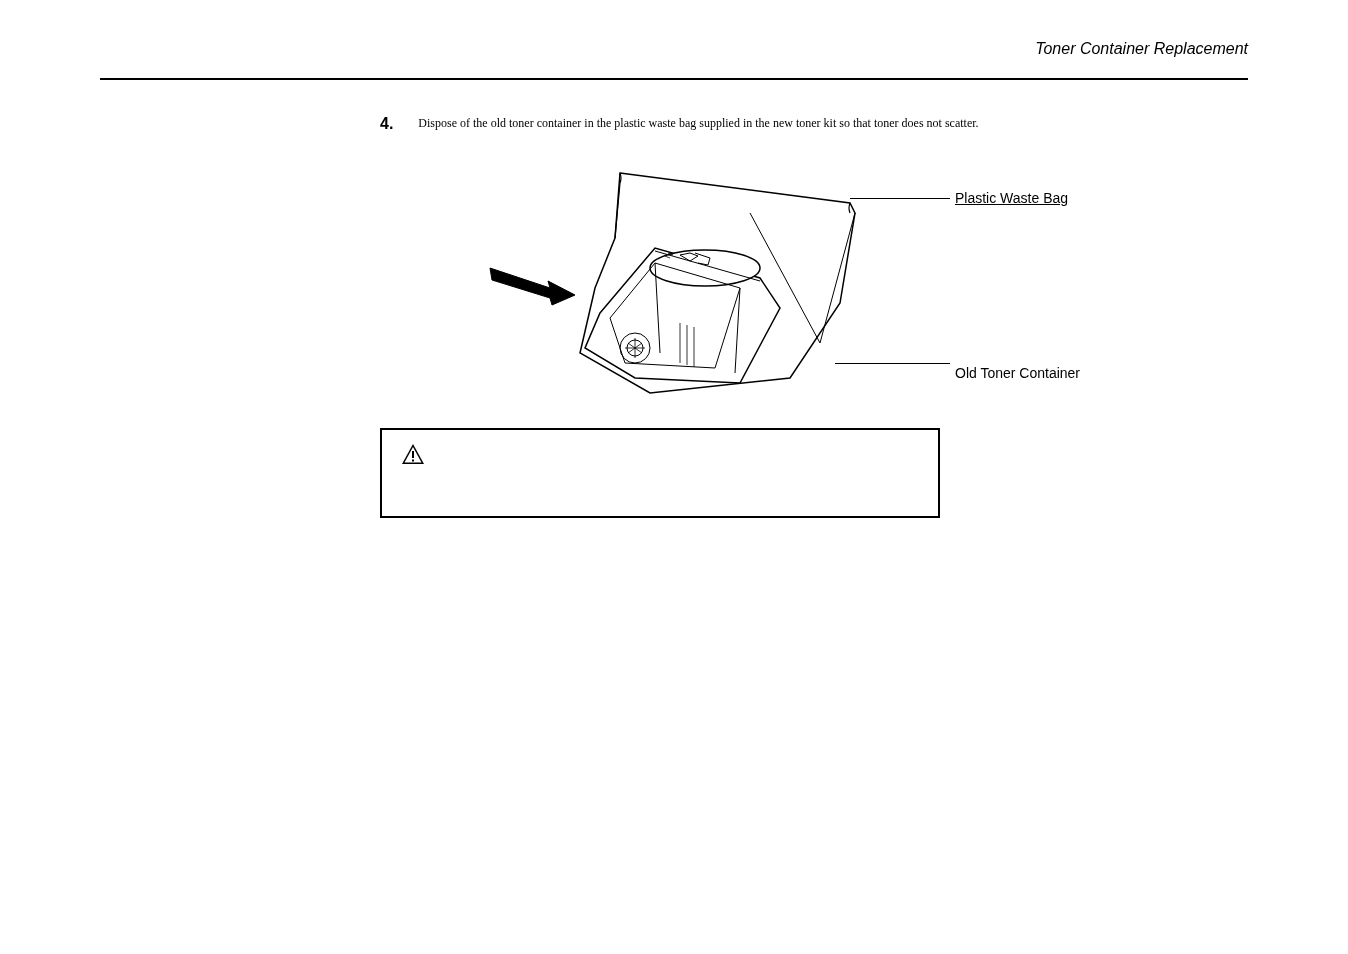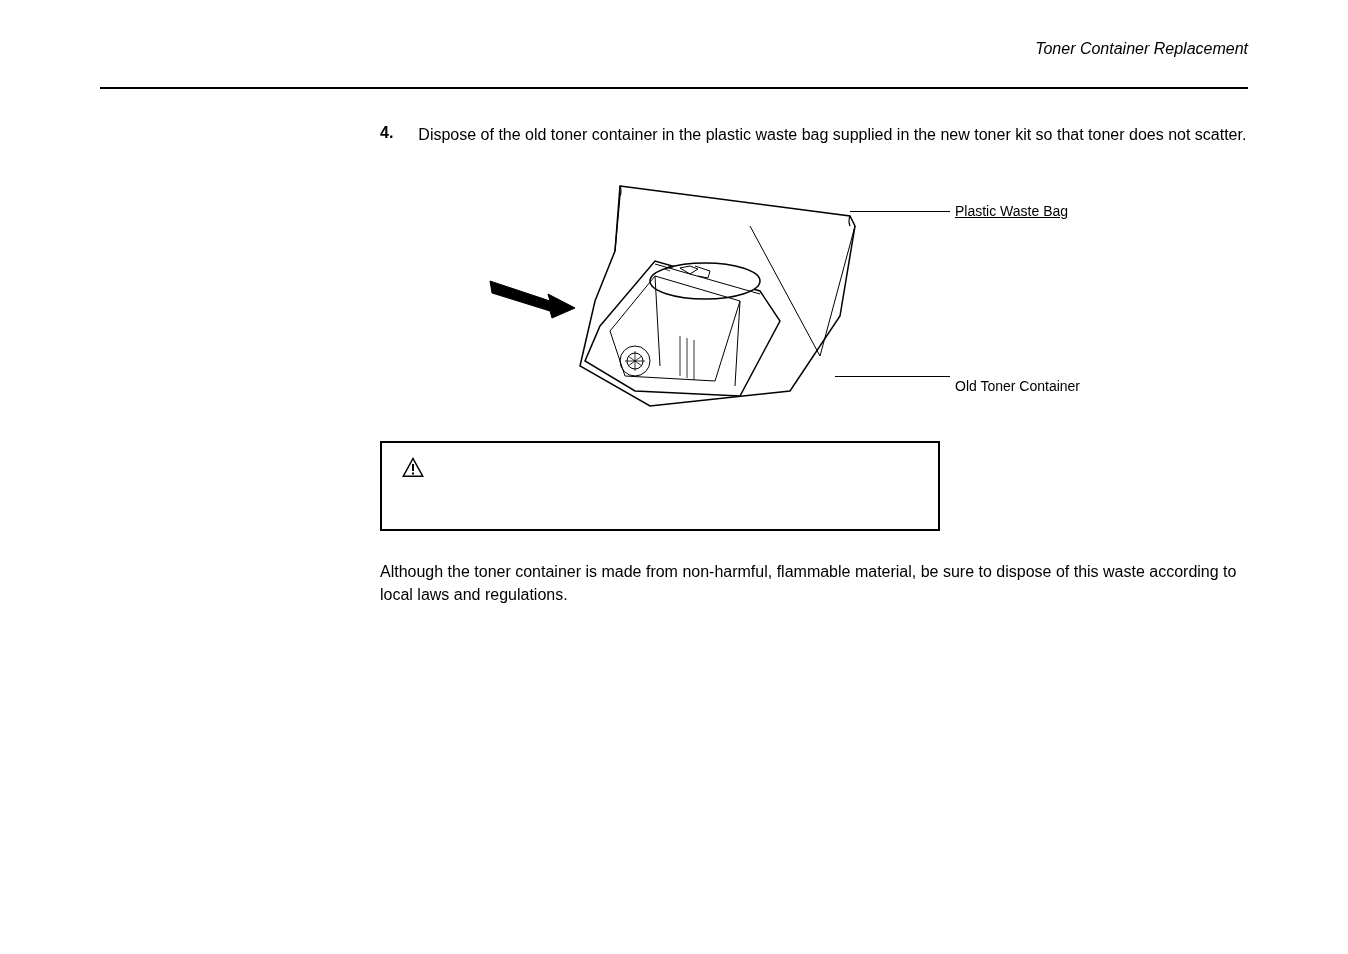--- a/index.html
+++ b/index.html
@@ -11,40 +11,41 @@
       font-family: Arial, Helvetica, sans-serif;
       background: #fff;
       width: 1348px;
       height: 954px;
       padding: 40px 100px;
     }
     .header {
       text-align: right;
       font-style: italic;
       font-size: 16px;
-      padding-bottom: 29px;
+      padding-bottom: 20px;
       border-bottom: 2px solid #000;
       margin-bottom: 35px;
     }
     .content {
       padding-left: 280px;
     }
     .step-row {
       display: flex;
       gap: 25px;
       margin-bottom: 20px;
     }
     .step-number {
       font-weight: bold;
       font-size: 16px;
       white-space: nowrap;
     }
     .step-text {
-      font-size: 16px;
+      font-size: 12px;
       line-height: 1.4;
+      font-family: Liberation Serif, serif;
     }
     .diagram-container {
       margin: 20px 0 25px 0;
       position: relative;
       height: 250px;
     }
     .diagram-svg {
       position: absolute;
       left: 100px;
       top: 0;
@@ -165,14 +166,13 @@
     <span class="caution-icon">
       <svg width="26" height="24" viewBox="0 0 26 24">
         <path d="M 13 2 L 24 22 L 2 22 Z" fill="#000"></path>
         <path d="M 13 5 L 21.5 20.5 L 4.5 20.5 Z" fill="#fff"></path>
         <rect x="12" y="9" width="2" height="7" fill="#000"></rect>
         <rect x="12" y="17.5" width="2" height="2" fill="#000"></rect>
       </svg>
     </span>
   </div>
 
-  <div class="note-text">Although the toner container is made from non-harmful, flammable material, be sure to dispose of this waste according to local laws and regulations.</div>
 </div>
 
 </body></html>

